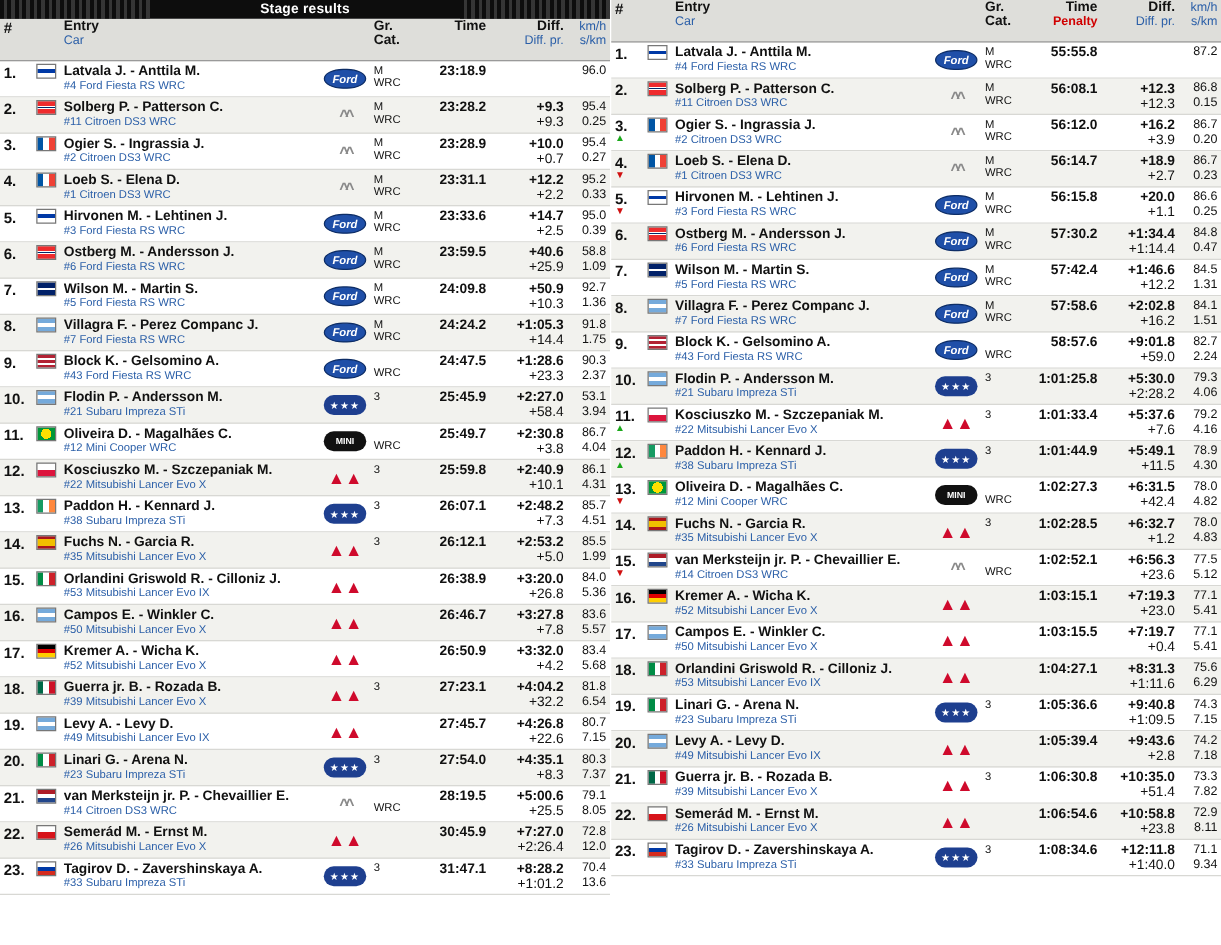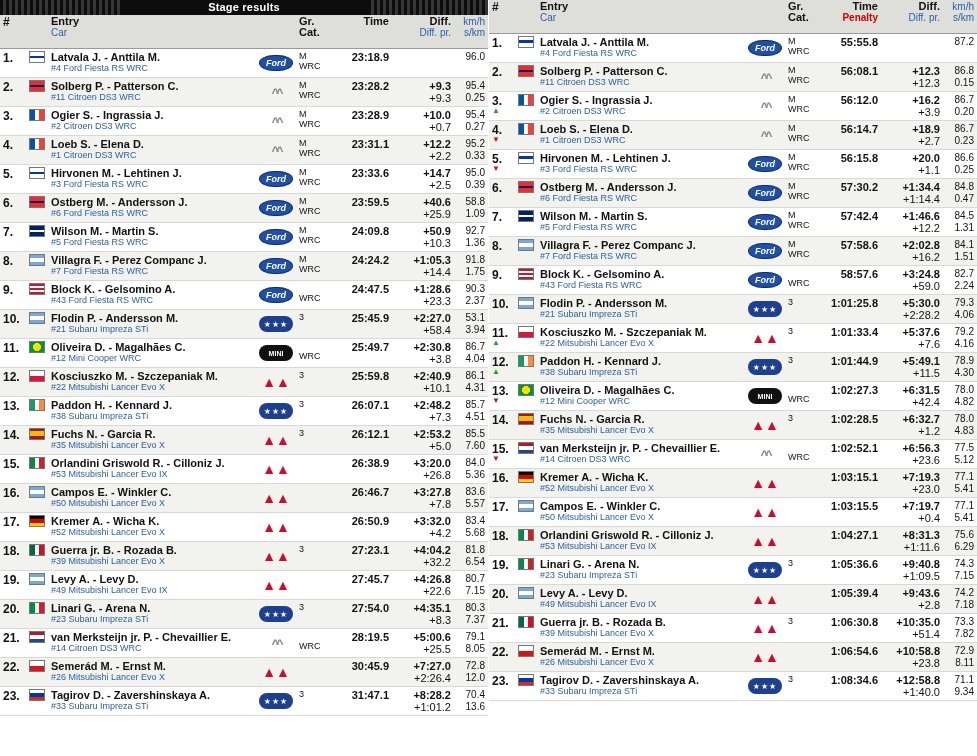--- a/index.html
+++ b/index.html
@@ -511,21 +511,21 @@
         <div class="g1">3</div>
         <div class="g2">&nbsp;</div>
       </div>
       <div class="cell time">26:12.1</div>
       <div class="cell diff">
         <div class="d1">+2:53.2</div>
         <div class="d2">+5.0</div>
       </div>
       <div class="cell kmh">
         <div class="k1">85.5</div>
-        <div class="k2">7.60</div>
+        <div class="k2">1.99</div>
       </div>
     </div>
     <div class="row ">
       <div class="cell rank">15.</div>
       <div class="cell flagcell">
         <span class="flag" style="background:linear-gradient(to right,#008c45 0 33%,#fff 33% 66%,#cd212a 66% 100%)"></span>
       </div>
       <div class="cell entry">
         <div class="nm">Orlandini Griswold R. - Cilloniz J.</div>
         <div class="car">#53 Mitsubishi Lancer Evo IX</div>
@@ -1004,21 +1004,21 @@
       </div>
       <div class="cell logocell">
             <span class="logo ford">Ford</span>
           </div>
       <div class="cell gr">
         <div class="g1">&nbsp;</div>
         <div class="g2">WRC</div>
       </div>
       <div class="cell time">58:57.6</div>
       <div class="cell diff">
-        <div class="d1">+3:24.8</div>
+        <div class="d1">+9:01.8</div>
         <div class="d2">+59.0</div>
       </div>
       <div class="cell kmh">
         <div class="k1">82.7</div>
         <div class="k2">2.24</div>
       </div>
     </div>
     <div class="row alt">
       <div class="cell rank">10.</div>
       <div class="cell flagcell">
@@ -1368,21 +1368,21 @@
       </div>
       <div class="cell logocell">
             <span class="logo subaru">★★★</span>
           </div>
       <div class="cell gr">
         <div class="g1">3</div>
         <div class="g2">&nbsp;</div>
       </div>
       <div class="cell time">1:08:34.6</div>
       <div class="cell diff">
-        <div class="d1">+12:58.8</div>
+        <div class="d1">+12:11.8</div>
         <div class="d2">+1:40.0</div>
       </div>
       <div class="cell kmh">
         <div class="k1">71.1</div>
         <div class="k2">9.34</div>
       </div>
     </div>
       </div>
   </div>
 

